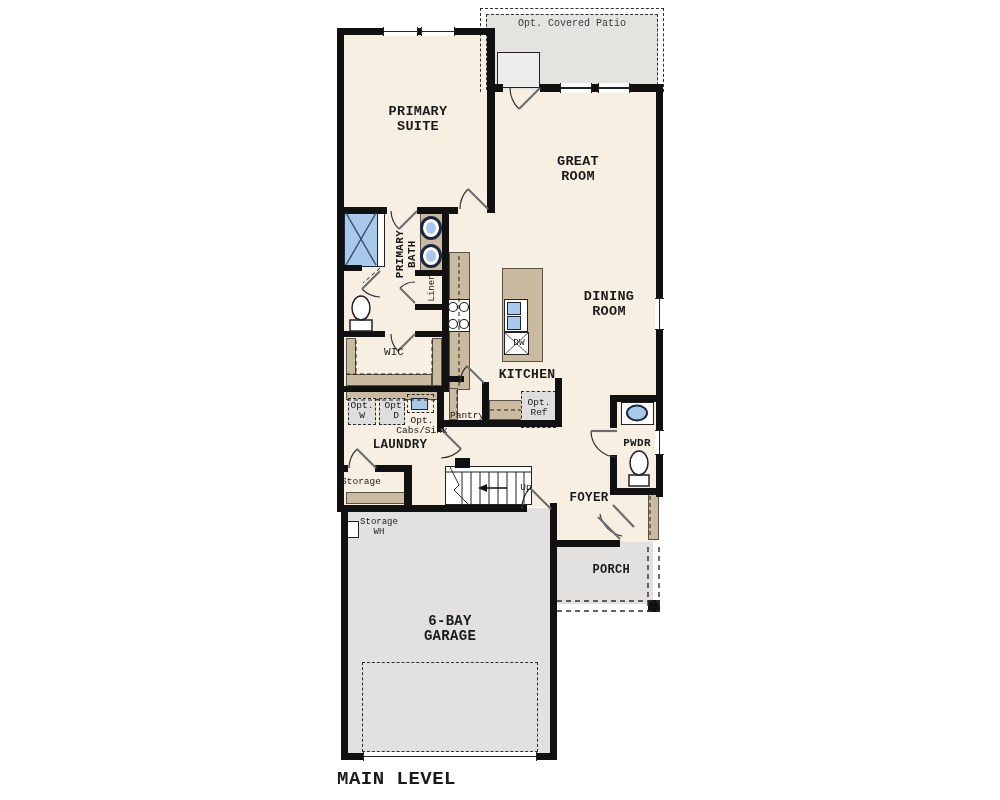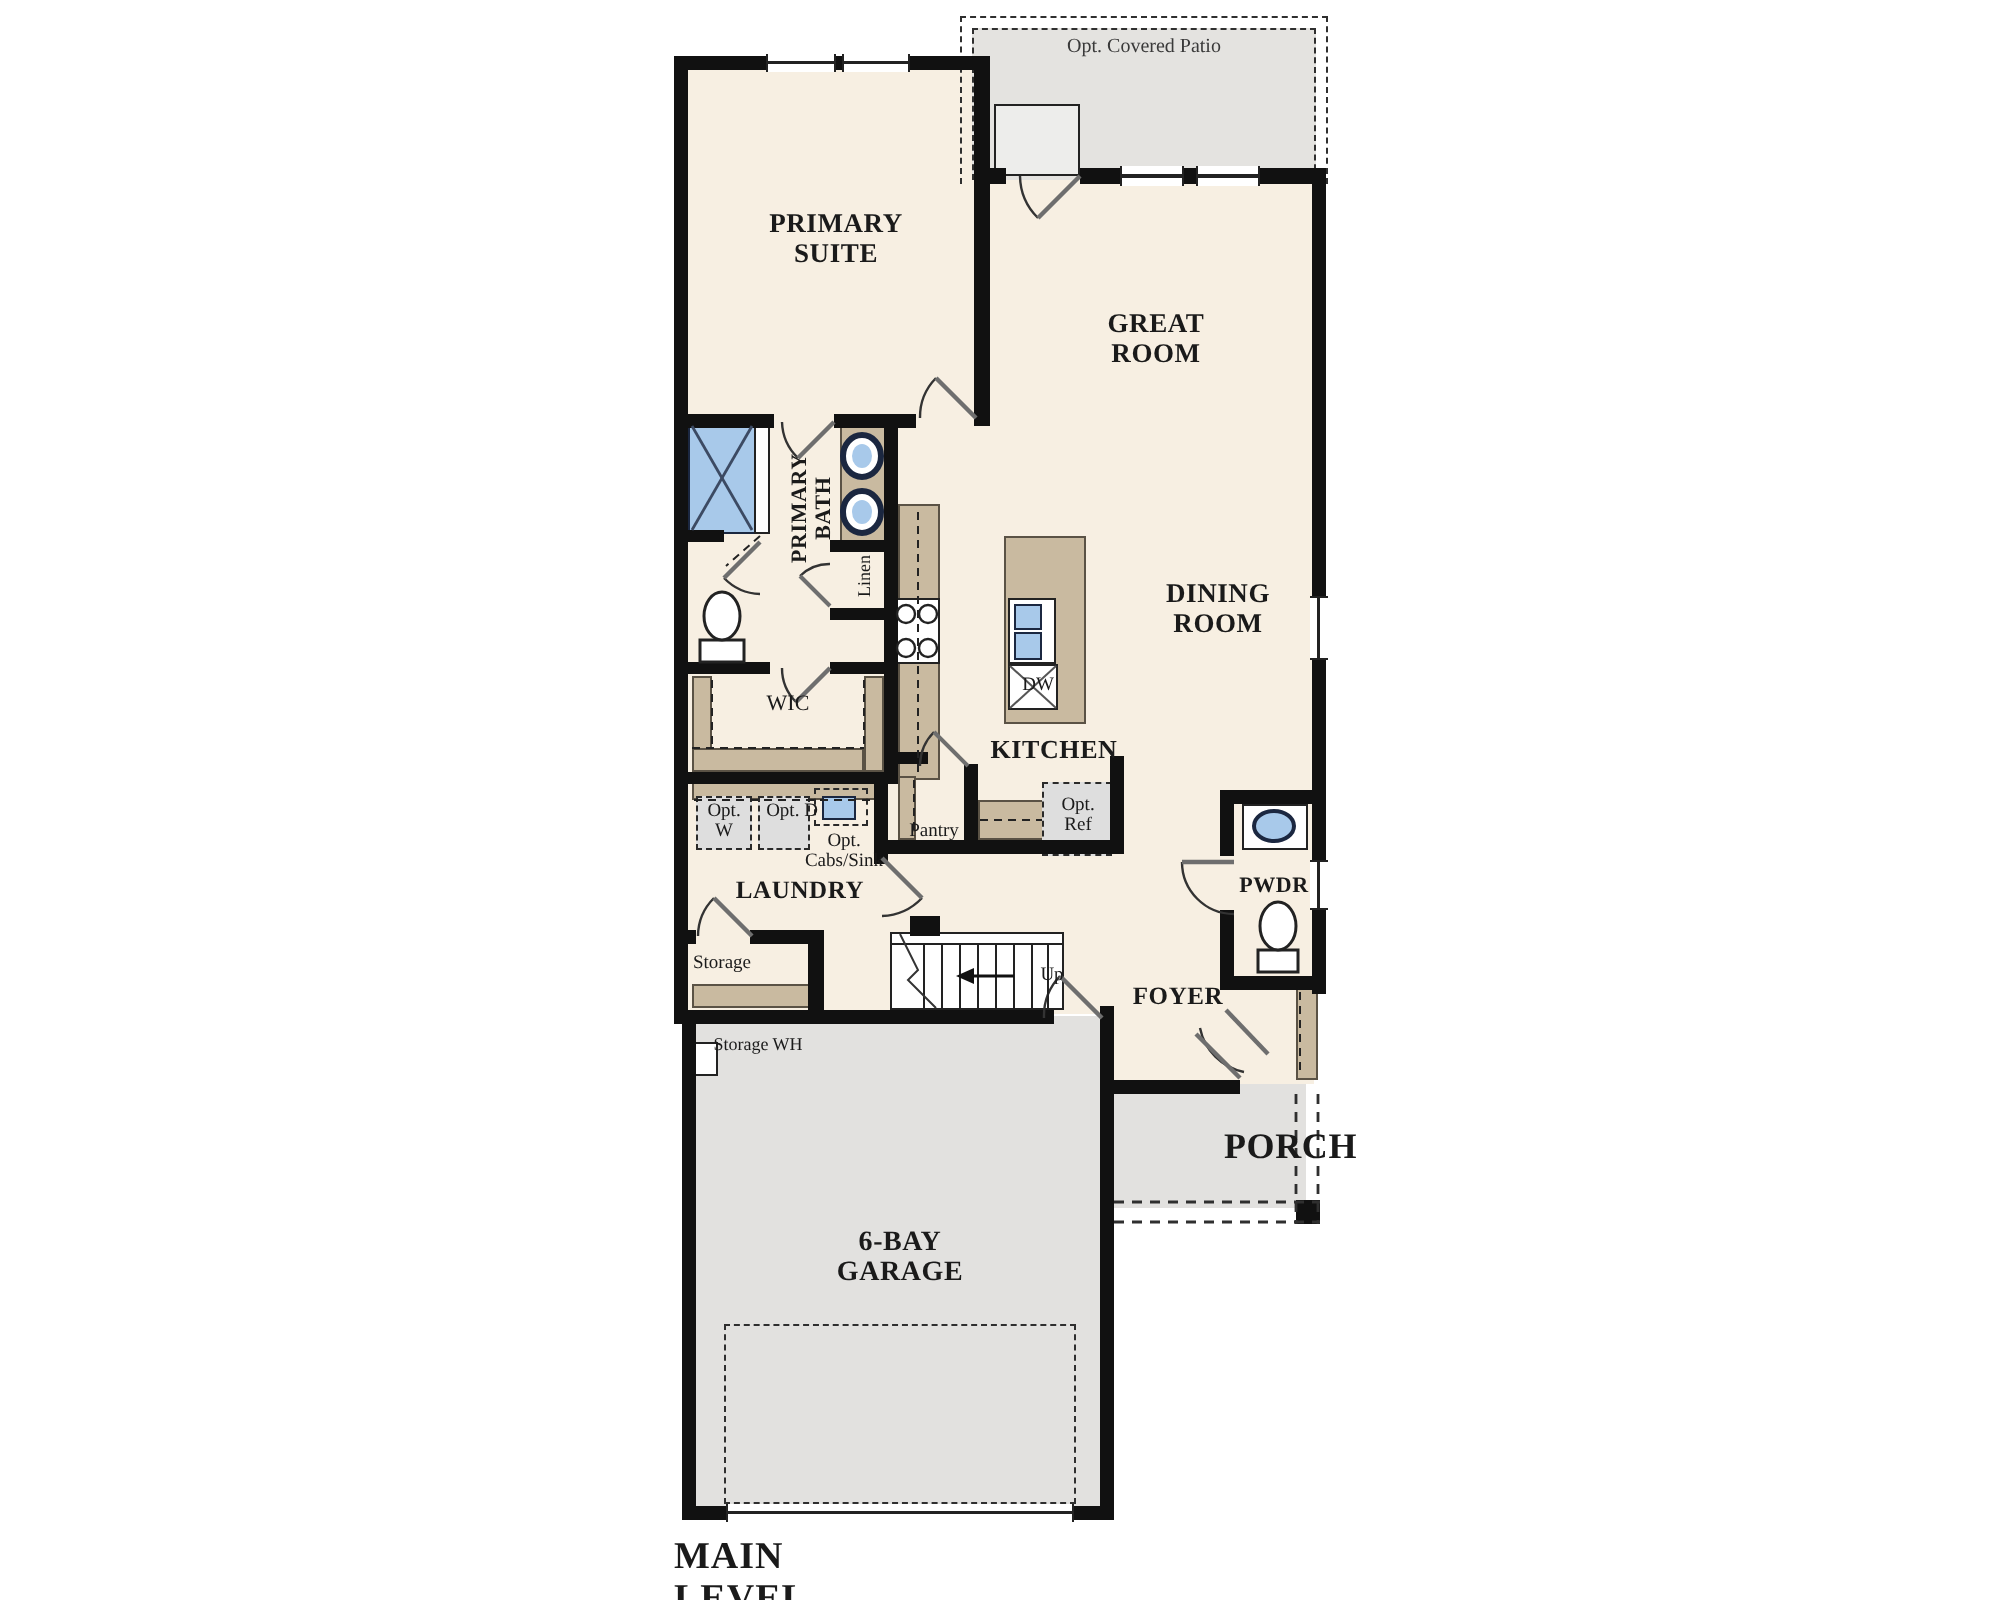--- a/index.html
+++ b/index.html
@@ -1,17 +1,17 @@
 <!DOCTYPE html>
 <html><head>
 <meta charset="utf-8">
 <style>
   html,body{margin:0;padding:0;background:#fff;}
   #canvas{position:relative;width:1000px;height:800px;background:#ffffff;overflow:hidden;
-          font-family:Liberation Serif, serif;}
+          font-family:Liberation Mono, monospace;}
   .abs{position:absolute;}
   .floor{position:absolute;background:#F7EFE2;}
   .wall{position:absolute;background:#111111;}
   .gray{position:absolute;background:#E2E1DF;}
   .tan{position:absolute;background:#C9BAA0;border:1px solid #5a5245;box-sizing:border-box;}
   .whitebox{position:absolute;background:#fff;border:1px solid #222;box-sizing:border-box;}
   .optbox{position:absolute;background:#DEDEDE;border:1.6px dashed #2a2a2a;box-sizing:border-box;}
   .optline{position:absolute;background:transparent;border:1.6px dashed #2a2a2a;box-sizing:border-box;}
   .blue{position:absolute;background:#A8C9EA;border:1.4px solid #1b2740;box-sizing:border-box;}
   .lbl{position:absolute;color:#1a1a1a;text-align:center;line-height:1.1;white-space:normal;}
@@ -232,17 +232,17 @@
   <div class="lbl" style="left:525px;top:398px;width:28px;font-size:9.5px;">Opt. Ref</div>
   <div class="lbl" style="left:350px;top:401px;width:24px;font-size:9.5px;">Opt. W</div>
   <div class="lbl" style="left:380px;top:401px;width:32px;font-size:9.5px;">Opt. D</div>
   <div class="lbl" style="left:394px;top:416px;width:56px;font-size:9.5px;">Opt. Cabs/Sink</div>
   <div class="lbl b" style="left:360px;top:439px;width:80px;font-size:12.5px;">LAUNDRY</div>
   <div class="lbl" style="left:340px;top:477px;width:42px;font-size:9.5px;">Storage</div>
   <div class="lbl" style="left:516px;top:483px;width:20px;font-size:9.5px;">Up</div>
   <div class="lbl" style="left:355px;top:518px;width:48px;font-size:9px;">Storage WH</div>
   <div class="lbl b" style="left:618px;top:437px;width:38px;font-size:11px;">PWDR</div>
   <div class="lbl b" style="left:564px;top:492px;width:50px;font-size:12.5px;">FOYER</div>
-  <div class="lbl b" style="left:612px;top:564px;width:50px;font-size:18px;text-align:right;">PORCH</div>
+  <div class="lbl b" style="left:580px;top:564px;width:50px;font-size:12px;text-align:right;">PORCH</div>
   <div class="lbl b" style="left:409px;top:614px;width:82px;font-size:14px;">6-BAY GARAGE</div>
   <div class="lbl b" style="left:337px;top:769px;width:120px;font-size:19px;text-align:left;letter-spacing:.5px;">MAIN LEVEL</div>
 
 </div>
 
 </body></html>

